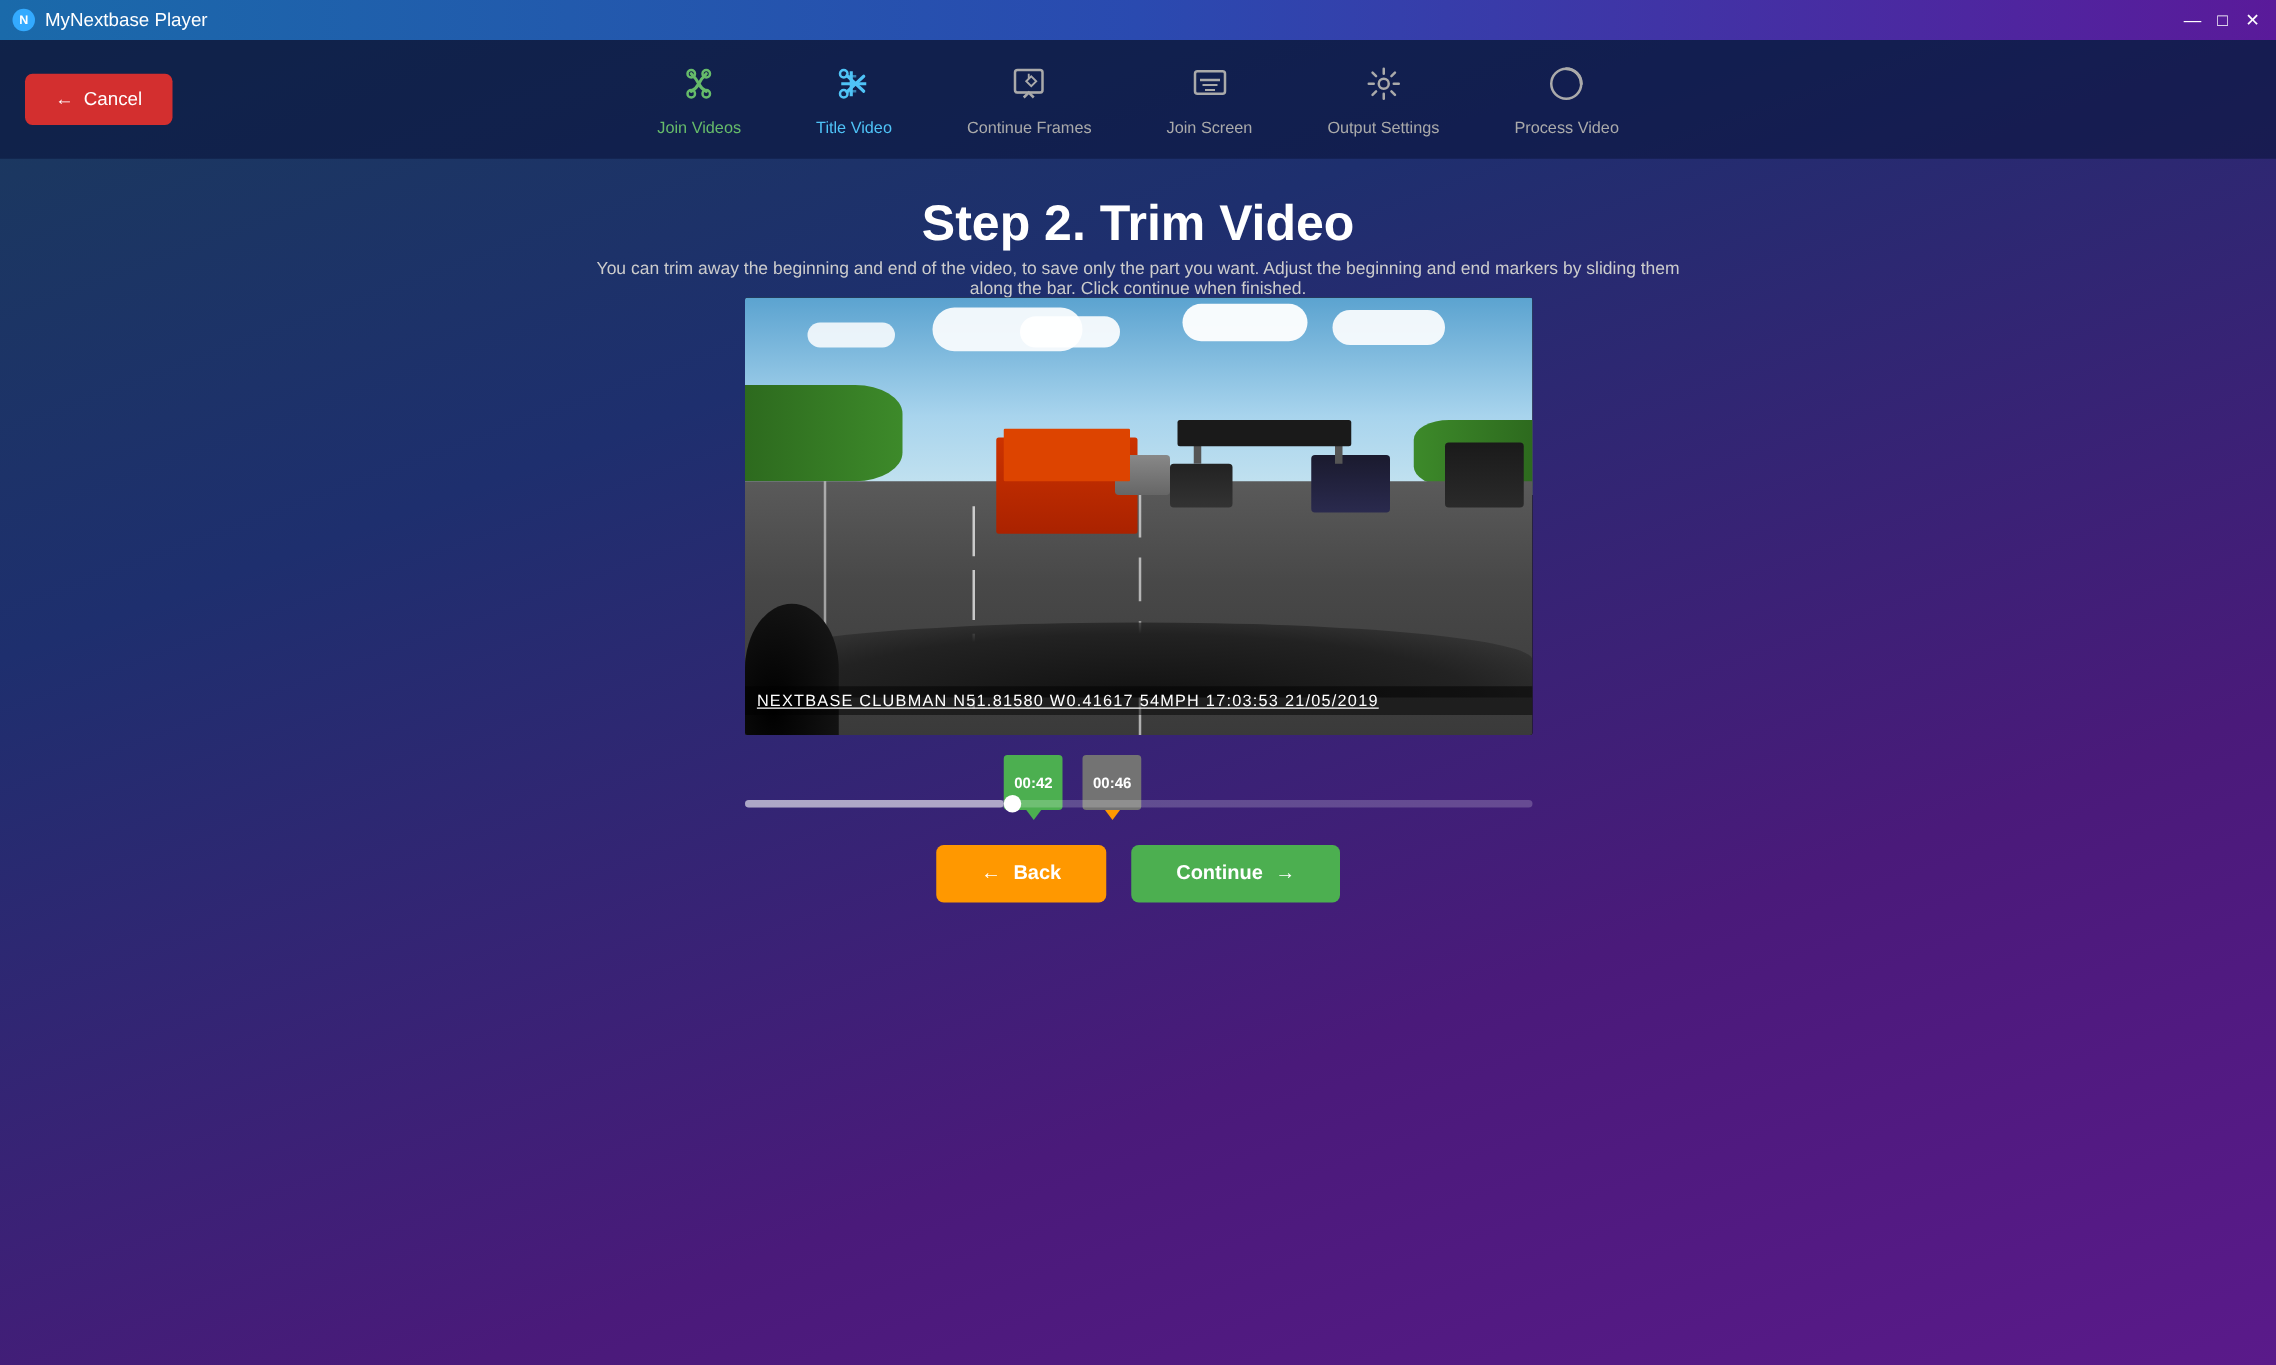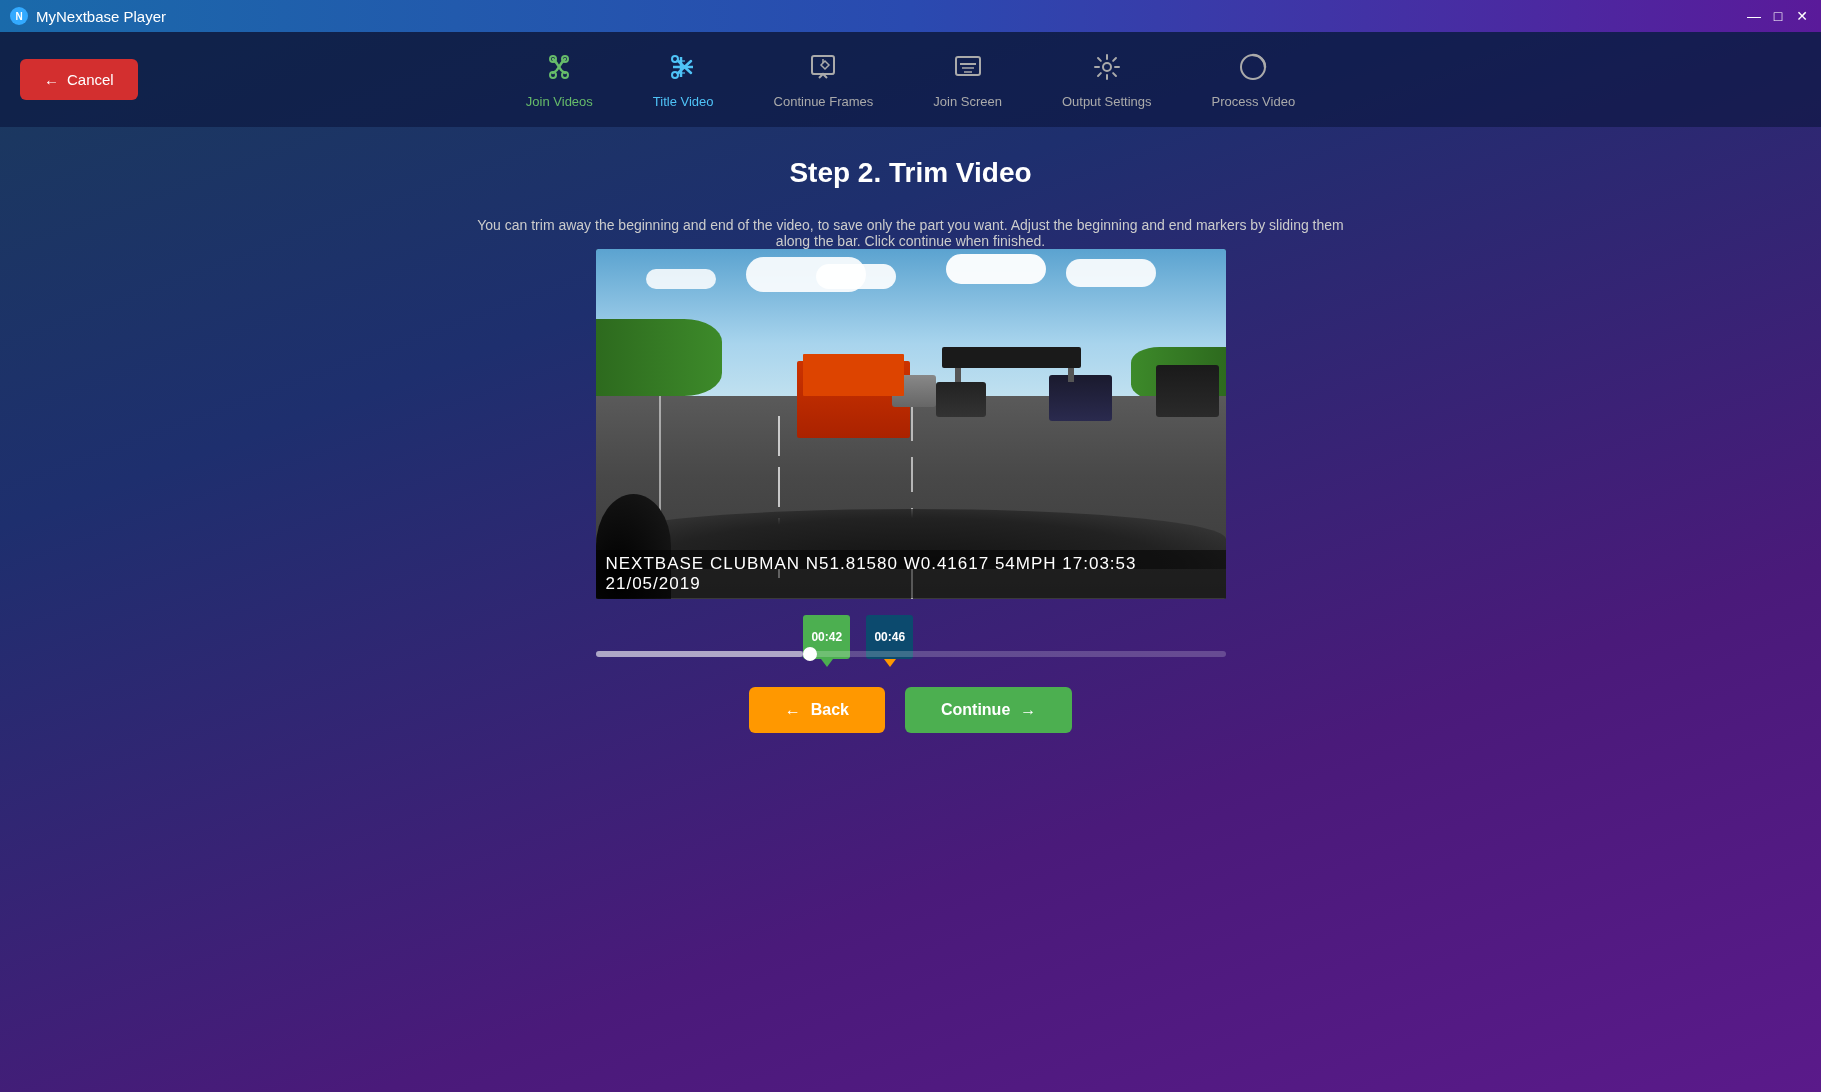--- a/index.html
+++ b/index.html
@@ -109,24 +109,24 @@
       font-weight: 500;
     }
     
     #main-content {
       display: flex;
       flex-direction: column;
       align-items: center;
       padding-top: 30px;
     }
     #step-title {
-      font-size: 28px;
+      font-size: 40px;
       font-weight: 600;
       color: white;
-      margin-bottom: 28px;
+      margin-bottom: 4px;
     }
     #step-desc {
       font-size: 14px;
       color: #ccc;
       max-width: 900px;
       text-align: center;
     }
     
     #video-container {
       width: 630px;
@@ -165,27 +165,28 @@
     }
     
     .road-marking {
       position: absolute;
       background: white;
       opacity: 0.7;
     }
     
     .video-overlay {
       position: absolute;
-      bottom: 1px;
+      bottom: 16px;
       left: 0; right: 0;
       background: rgba(0,0,0,0.5);
       padding: 4px 10px;
-      font-size: 17px;
+      font-size: 13px;
       color: white;
       letter-spacing: 1px;
+      text-decoration: underline;
     }
     
     .dashboard-edge {
       position: absolute;
       bottom: 30px;
       left: 0; right: 0;
       height: 60px;
       background: radial-gradient(ellipse at 50% 100%, #111 0%, #222 60%, transparent 100%);
       border-radius: 50% 50% 0 0;
     }
@@ -209,21 +210,21 @@
       align-items: center;
     }
     .marker-label {
       color: white;
       font-size: 12px;
       font-weight: bold;
       padding: 15px 8px;
       border-radius: 3px;
     }
     .marker-label.green { background: #4caf50; }
-    .marker-label.orange { background: #0c4a6e; }
+    .marker-label.orange { background: #737373; }
     .marker-arrow-down {
       width: 0; height: 0;
       border-left: 6px solid transparent;
       border-right: 6px solid transparent;
       border-top: 8px solid;
     }
     .marker-arrow-down.green { border-top-color: #4caf50; }
     .marker-arrow-down.orange { border-top-color: #ff9800; }
     #trim-bar {
       width: 100%;

